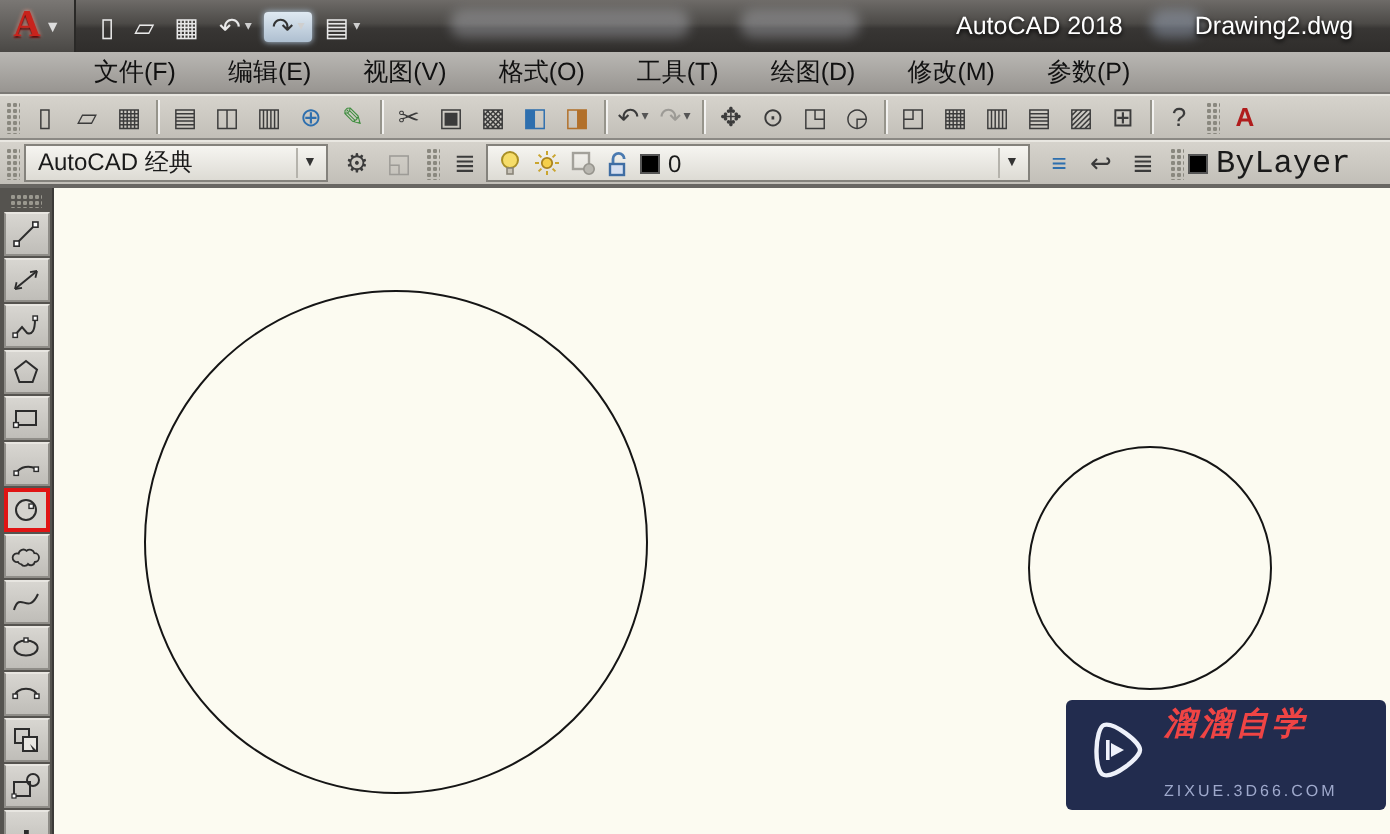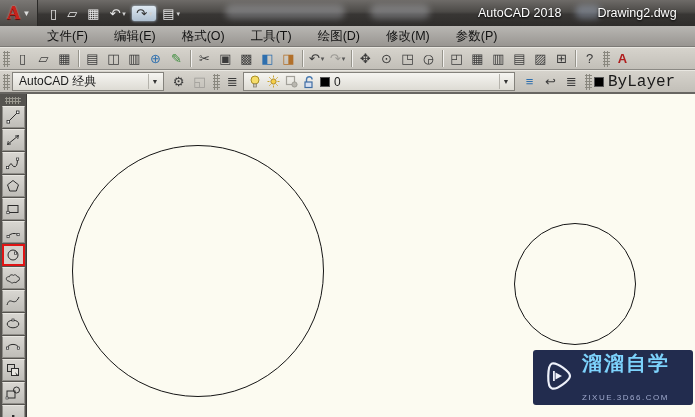--- a/index.html
+++ b/index.html
@@ -46,21 +46,21 @@
   .dt-grip { width:16px; height:7px; margin:3px 0 2px; background-image:radial-gradient(#9a988f 1px, transparent 1.2px); background-size:3px 3px; flex:none; }
   .dt-btn { width:23px; height:22px; display:flex; align-items:center; justify-content:center; background:linear-gradient(#d8d6d1,#bfbdb8); border:1px solid #8f8d88; border-top-color:#e8e6e1; margin-bottom:1px; cursor:pointer; flex:none; }
   .dt-btn svg { display:block; }
   .dt-btn.active { border:2px solid #e01414; background:#d4d2cd; }
   .canvas { position:relative; flex:1; overflow:hidden; }
   .cad-circle { position:absolute; border:1px solid #151515; border-radius:50%; }
 
   
   .watermark { position:absolute; left:506px; top:256px; width:160px; height:55px; background:#222c4e; border-radius:3px; display:flex; align-items:center; padding:0 10px; gap:9px; }
   .wm-text { display:flex; flex-direction:column; line-height:1.1; }
-  .wm-title { font-size:20px; font-weight:bold; color:#7dd3fc; letter-spacing:2px; white-space:nowrap; }
+  .wm-title { font-size:16px; font-weight:bold; color:#ef4444; letter-spacing:2px; white-space:nowrap;font-style:italic; }
   .wm-url { font-size:8px; color:#9fa9cc; letter-spacing:1.5px; text-transform:uppercase; margin-top:20px; }
 </style>
 </head>
 <body>
 
 <div class="titlebar">
   <div class="logo-btn">
     <span class="logo-a">A</span>
     <span class="logo-caret">▼</span>
   </div>
@@ -92,20 +92,21 @@
   <div class="blur-blob" style="left:575px; width:26px; background:rgba(190,205,235,.35);"></div>
   <div class="title-text">
     <span>AutoCAD 2018</span>
     <span>Drawing2.dwg</span>
   </div>
 </div>
 
 <div class="menubar">
   <span class="menu-item">文件(F)</span>
   <span class="menu-item">编辑(E)</span>
+  <span class="menu-item">视图(V)</span>
   <span class="menu-item">格式(O)</span>
   <span class="menu-item">工具(T)</span>
   <span class="menu-item">绘图(D)</span>
   <span class="menu-item">修改(M)</span>
   <span class="menu-item">参数(P)</span>
 </div>
 
 <div class="tbrow tbrow1">
   <div class="grip"></div>
   <span class="tb-btn">

